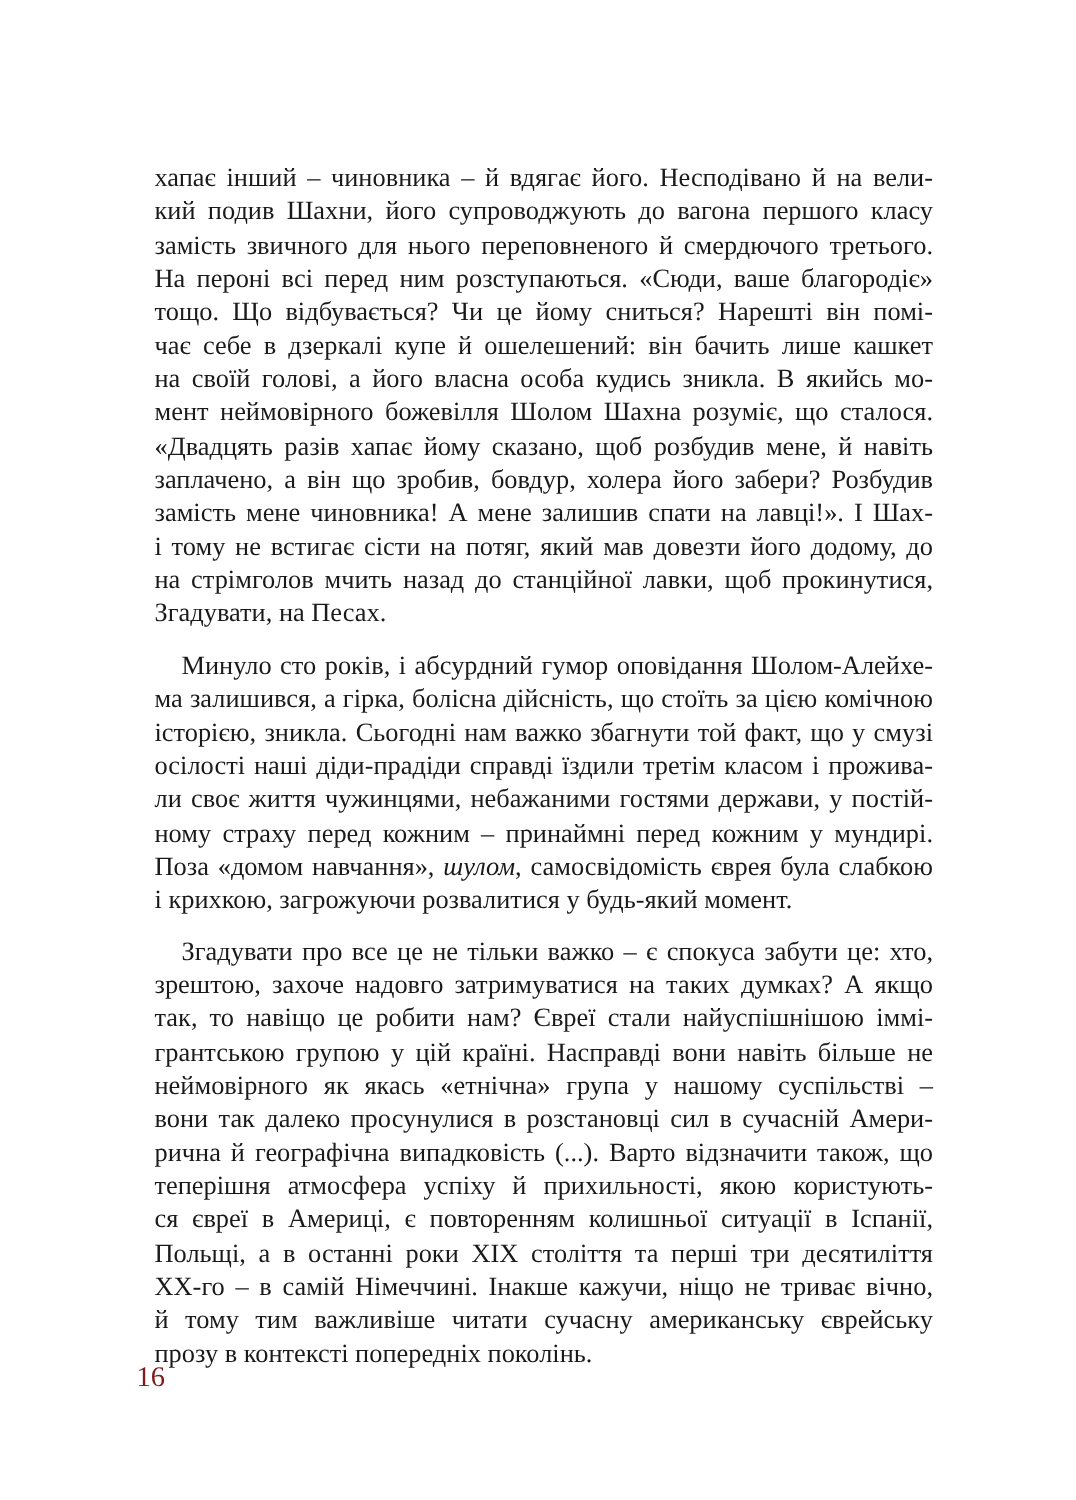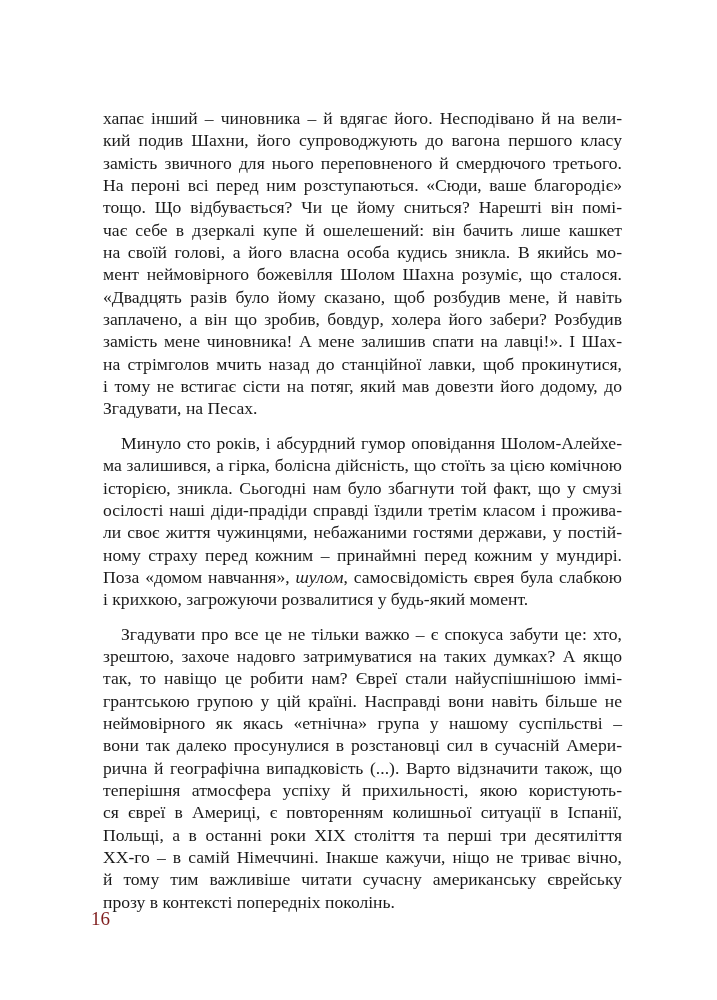--- a/index.html
+++ b/index.html
@@ -59,32 +59,32 @@
 
   <div class="para">
     <span class="line">хапає інший – чиновника – й вдягає його. Несподівано й на вели-</span>
     <span class="line">кий подив Шахни, його супроводжують до вагона першого класу</span>
     <span class="line">замість звичного для нього переповненого й смердючого третього.</span>
     <span class="line">На пероні всі перед ним розступаються. «Сюди, ваше благородіє»</span>
     <span class="line">тощо. Що відбувається? Чи це йому сниться? Нарешті він помі-</span>
     <span class="line">чає себе в дзеркалі купе й ошелешений: він бачить лише кашкет</span>
     <span class="line">на своїй голові, а його власна особа кудись зникла. В якийсь мо-</span>
     <span class="line">мент неймовірного божевілля Шолом Шахна розуміє, що сталося.</span>
-    <span class="line">«Двадцять разів було йому сказано, щоб розбудив мене, й навіть</span>
+    <span class="line">«Двадцять разів хапає йому сказано, щоб розбудив мене, й навіть</span>
     <span class="line">заплачено, а він що зробив, бовдур, холера його забери? Розбудив</span>
     <span class="line">замість мене чиновника! А мене залишив спати на лавці!». І Шах-</span>
+    <span class="line">і тому не встигає сісти на потяг, який мав довезти його додому, до</span>
     <span class="line">на стрімголов мчить назад до станційної лавки, щоб прокинутися,</span>
-    <span class="line">і тому не встигає сісти на потяг, який мав довезти його додому, до</span>
     <span class="line last">Згадувати, на Песах.</span>
   </div>
 
   <div class="para">
     <span class="line indent">Минуло сто років, і абсурдний гумор оповідання Шолом-Алейхе-</span>
     <span class="line">ма залишився, а гірка, болісна дійсність, що стоїть за цією комічною</span>
-    <span class="line">історією, зникла. Сьогодні нам було збагнути той факт, що у смузі</span>
+    <span class="line">історією, зникла. Сьогодні нам важко збагнути той факт, що у смузі</span>
     <span class="line">осілості наші діди-прадіди справді їздили третім класом і прожива-</span>
     <span class="line">ли своє життя чужинцями, небажаними гостями держави, у постій-</span>
     <span class="line">ному страху перед кожним – принаймні перед кожним у мундирі.</span>
     <span class="line"><span>Поза «домом навчання», </span><em>шулом</em><span>, самосвідомість єврея була слабкою</span></span>
     <span class="line last">і крихкою, загрожуючи розвалитися у будь-який момент.</span>
   </div>
 
   <div class="para">
     <span class="line indent">Згадувати про все це не тільки важко – є спокуса забути це: хто,</span>
     <span class="line">зрештою, захоче надовго затримуватися на таких думках? А якщо</span>

